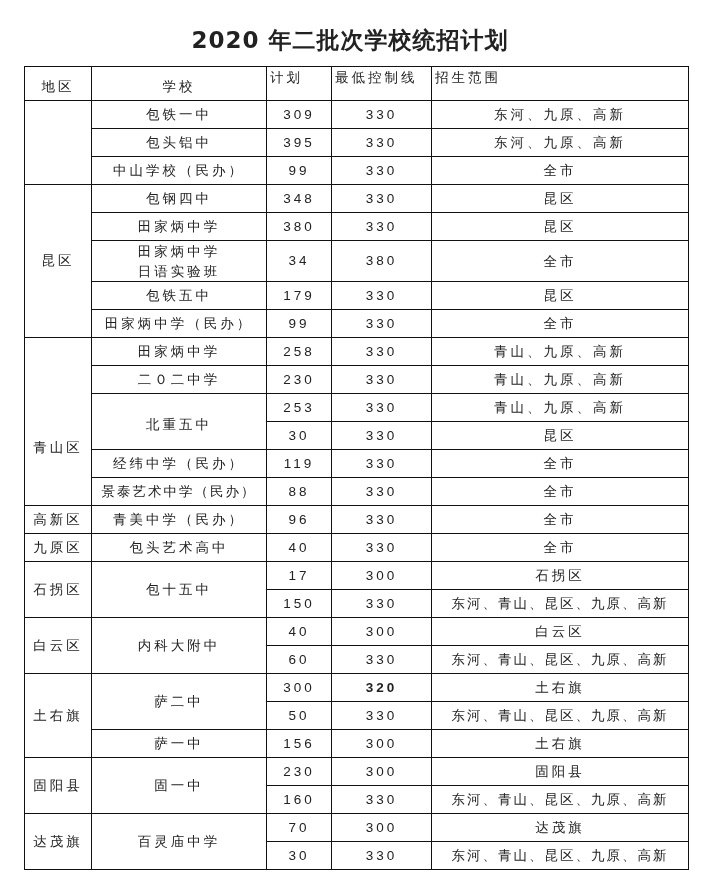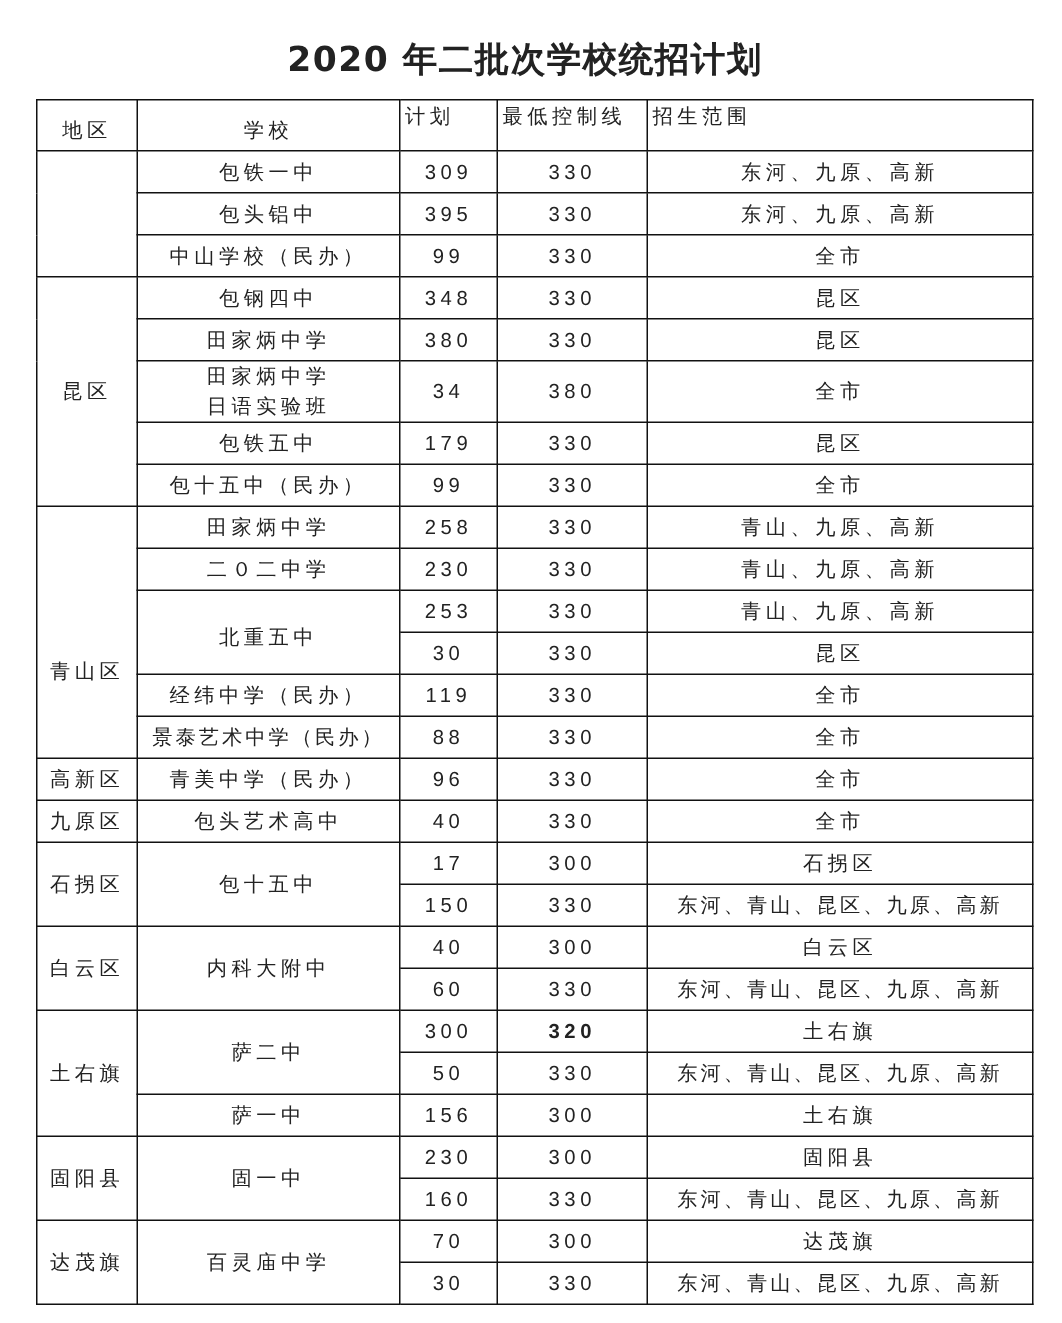--- a/index.html
+++ b/index.html
@@ -91,21 +91,21 @@
       <td class="num tall">380</td>
       <td class="scope tall">全市</td>
     </tr>
     <tr>
       <td>包铁五中</td>
       <td class="num">179</td>
       <td class="num">330</td>
       <td class="scope">昆区</td>
     </tr>
     <tr>
-      <td>包十五中（民办）</td>
+      <td>田家炳中学（民办）</td>
       <td class="num">99</td>
       <td class="num">330</td>
       <td class="scope">全市</td>
     </tr>
 
     <tr>
       <td rowspan="6" class="top-region">青山区</td>
       <td>田家炳中学</td>
       <td class="num">258</td>
       <td class="num">330</td>

